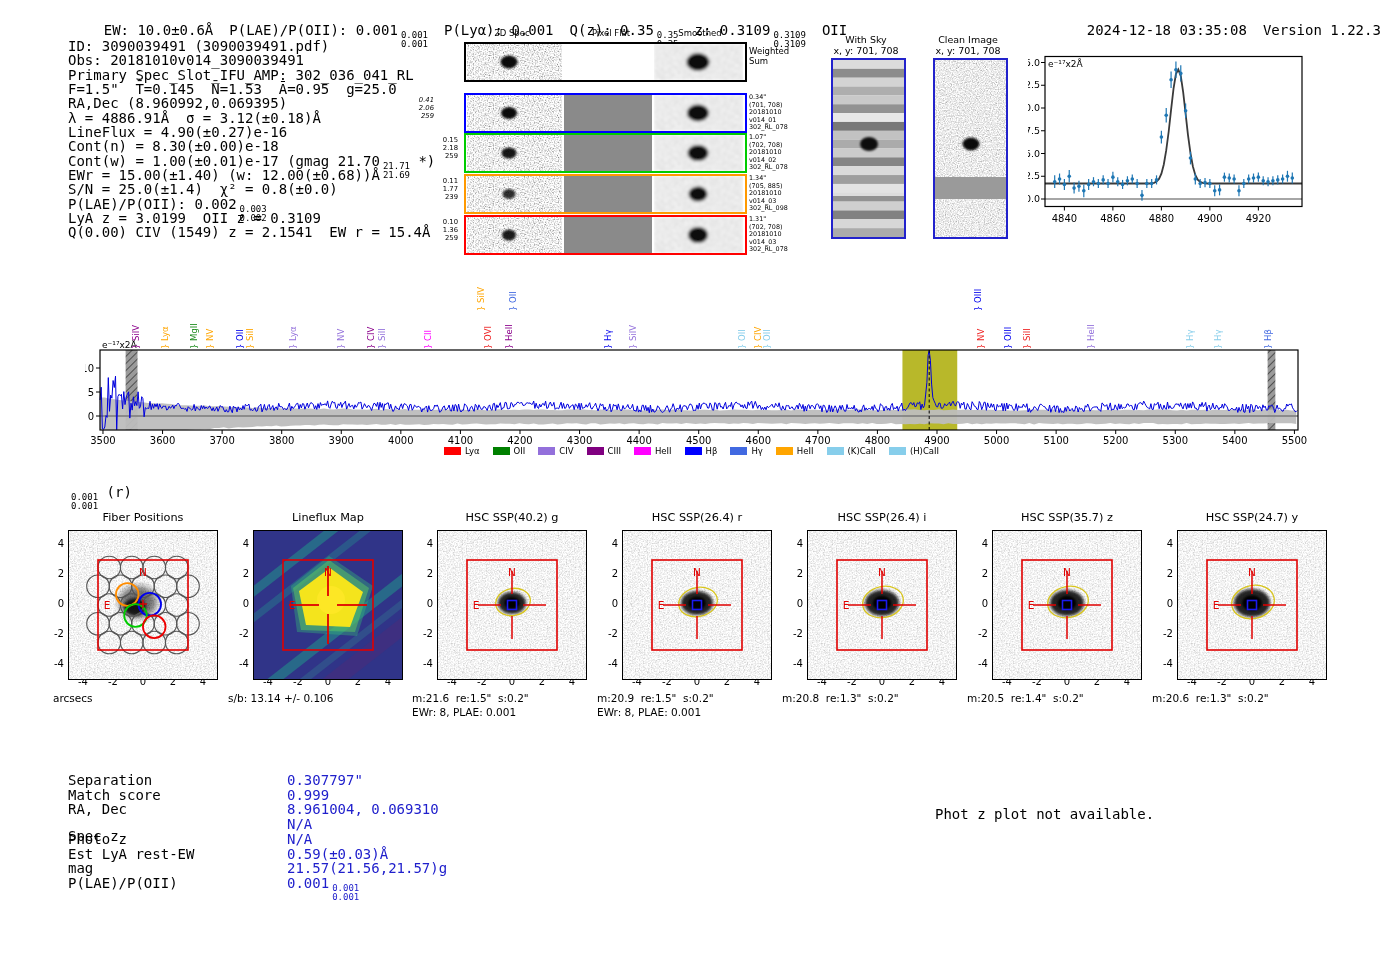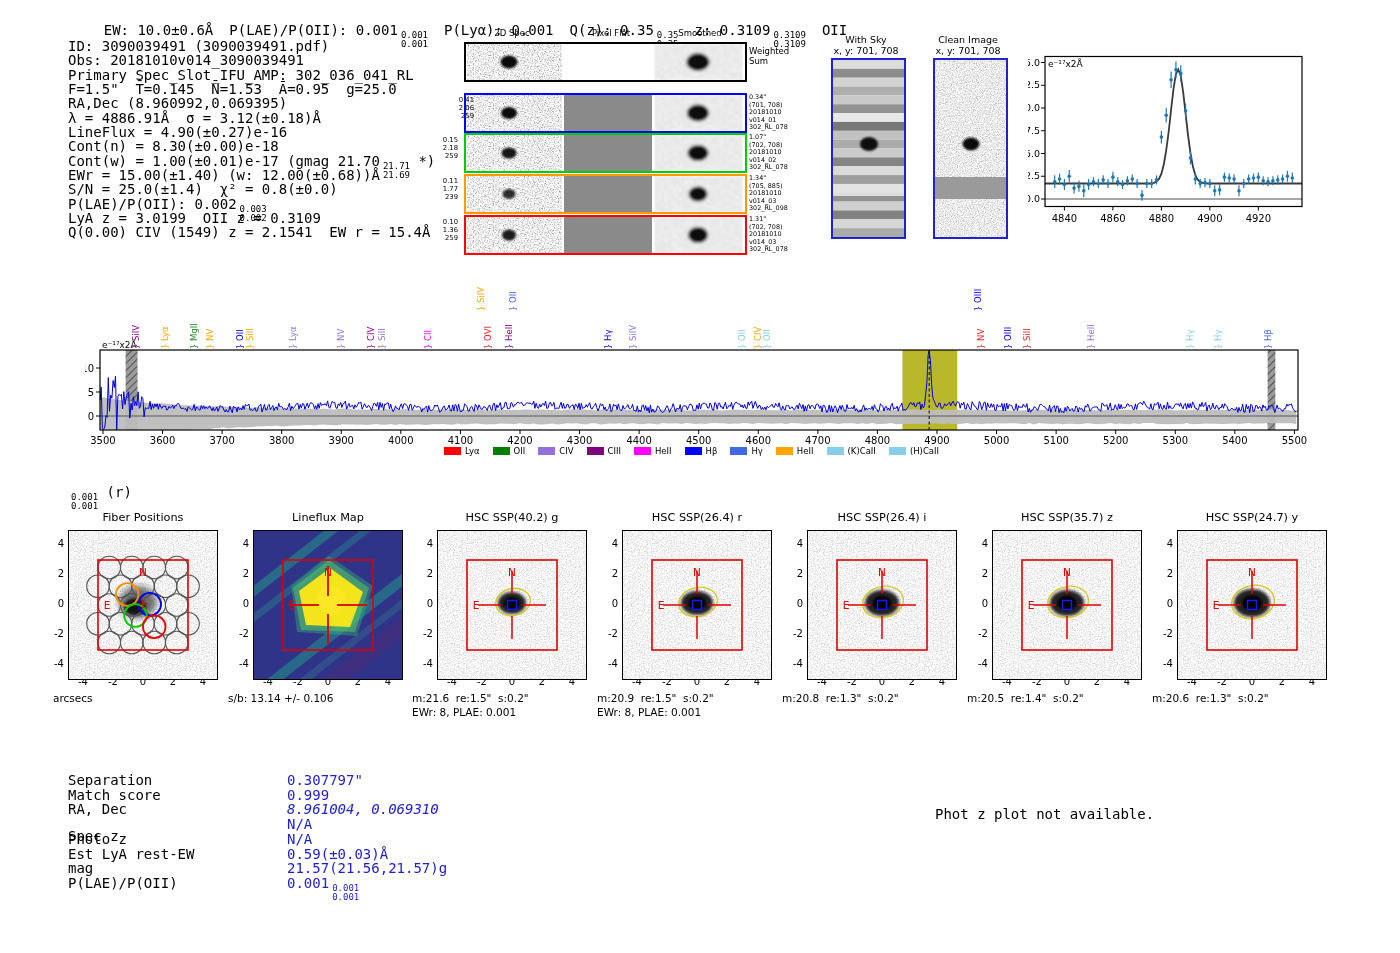--- a/index.html
+++ b/index.html
@@ -75,20 +75,23 @@
         <rect width="5" height="5" fill="#9a9a9a"></rect>
         <line x1="0" y1="0" x2="0" y2="5" stroke="#3a3a3a" stroke-width="1.6"></line>
       </pattern>
     </defs>
   </svg>
 
   <div class="abs hdr mono" style="left:70px;top:6px">
     <span class="seg">EW: 10.0±0.6Å</span><span class="seg"><span>P(LAE)/P(OII): 0.001</span><span class="stack"><span>0.001</span><span>0.001</span></span></span><span class="seg">P(Lyα): 0.001</span><span class="seg"><span>Q(z): 0.35</span><span class="stack"><span>0.35</span><span>0.35</span></span></span><span class="seg"><span>z: 0.3109</span><span class="stack"><span>0.3109</span><span>0.3109</span></span></span><span>OII</span>
   </div>
 
+  <div class="abs hdr mono" style="left:1053px;top:6px">
+    <span class="seg">2024-12-18 03:35:08</span><span>Version 1.22.3</span>
+  </div>
 
   <div class="abs" id="info" style="left:68px;top:38px">
       <div class="il mono"><span>ID: 3090039491 (3090039491.pdf)</span></div>
       <div class="il mono"><span>Obs: 20181010v014_3090039491</span></div>
       <div class="il mono"><span>Primary Spec_Slot_IFU_AMP: 302_036_041_RL</span></div>
       <div class="il mono"><span>F=1.5"  T̄=0.145  N̄=1.53  Ā=0.95  g=25.0</span></div>
       <div class="il mono"><span>RA,Dec (8.960992,0.069395)</span></div>
       <div class="il mono"><span>λ = 4886.91Å  σ = 3.12(±0.18)Å</span></div>
       <div class="il mono"><span>LineFlux = 4.90(±0.27)e-16</span></div>
       <div class="il mono"><span>Cont(n) = 8.30(±0.00)e-18</span></div>
@@ -135,21 +138,21 @@
         <ellipse cx="42" cy="18" rx="8" ry="6" fill="#000" opacity="0.95" filter="url(#b1)"></ellipse>
       </svg>
       <div style="position: absolute; left: 98px; top: 0px; width: 88px; height: 36px; background: rgb(138, 138, 138);"></div>
       <svg width="89" height="36" style="position: absolute; left: 188px; top: 0px;">
         <g filter="url(#b2)">
           <rect x="0" y="0" width="89" height="36" fill="#999" filter="url(#gM)"></rect>
           <ellipse cx="44" cy="18" rx="11" ry="8.5" fill="#000" opacity="0.95"></ellipse>
         </g>
       </svg>
     </div>
-    <div class="abs sm2d" style="left: 444px; top: 96px; width: 30px;">0.41
+    <div class="abs sm2d" style="left: 404px; top: 96px; width: 30px; font-style: italic;">0.41
 2.06
 259</div>
     <div class="abs rt2d" style="left: 749px; top: 94px; width: 54px;">0.34"
 (701, 708)
 20181010
 v014_01
 302_RL_078</div>
     <div class="abs" style="left: 464px; top: 133px; width: 279px; height: 36px; border: 2px solid rgb(0, 204, 0); background: rgb(255, 255, 255);">
       <svg width="95" height="36" style="position: absolute; left: 1px; top: 0px;">
         <rect x="0" y="0" width="95" height="36" fill="#999" filter="url(#gD)"></rect>
@@ -724,21 +727,21 @@
       <rect x="30" y="30" width="90" height="90" fill="none" stroke="#e00000" stroke-width="1.6"></rect>
       <text x="75" y="46" fill="#e00000" font-size="10.5" text-anchor="middle" font-family="DejaVu Sans,sans-serif">N</text>
       <text x="39" y="79" fill="#e00000" font-size="10.5" text-anchor="middle" font-family="DejaVu Sans,sans-serif">E</text>
     </svg>
     <div class="abs" style="left: 68px; top: 772px; width: 460px; height: 125px;">
       <div class="abs mtl mono" style="left: 0px; top: 0px;">Separation</div>
       <div class="abs mtv mono" style="left: 219px; top: 0px;"><span>0.307797"</span></div>
       <div class="abs mtl mono" style="left: 0px; top: 14.7px;">Match score</div>
       <div class="abs mtv mono" style="left: 219px; top: 14.7px;"><span>0.999</span></div>
       <div class="abs mtl mono" style="left: 0px; top: 29.4px;">RA, Dec</div>
-      <div class="abs mtv mono" style="left: 219px; top: 29.4px; font-style: italic;"><span>8.961004, 0.069310</span></div>
+      <div class="abs mtv mono" style="left: 219px; top: 29.4px;"><span>8.961004, 0.069310</span></div>
       <div class="abs mtl mono" style="left: 0px; top: 56px;">Spec z</div>
       <div class="abs mtv mono" style="left: 219px; top: 44.1px;"><span>N/A</span></div>
       <div class="abs mtl mono" style="left: 0px; top: 58.8px;">Photo z</div>
       <div class="abs mtv mono" style="left: 219px; top: 58.8px;"><span>N/A</span></div>
       <div class="abs mtl mono" style="left: 0px; top: 73.5px;">Est LyA rest-EW</div>
       <div class="abs mtv mono" style="left: 219px; top: 73.5px;"><span>0.59(±0.03)Å</span></div>
       <div class="abs mtl mono" style="left: 0px; top: 88.2px;">mag</div>
       <div class="abs mtv mono" style="left: 219px; top: 88.2px;"><span>21.57(21.56,21.57)g</span></div>
       <div class="abs mtl mono" style="left: 0px; top: 102.9px;">P(LAE)/P(OII)</div>
       <div class="abs mtv mono" style="left: 219px; top: 102.9px;"><span>0.001</span><span class="stack"><span>0.001</span><span>0.001</span></span></div>

